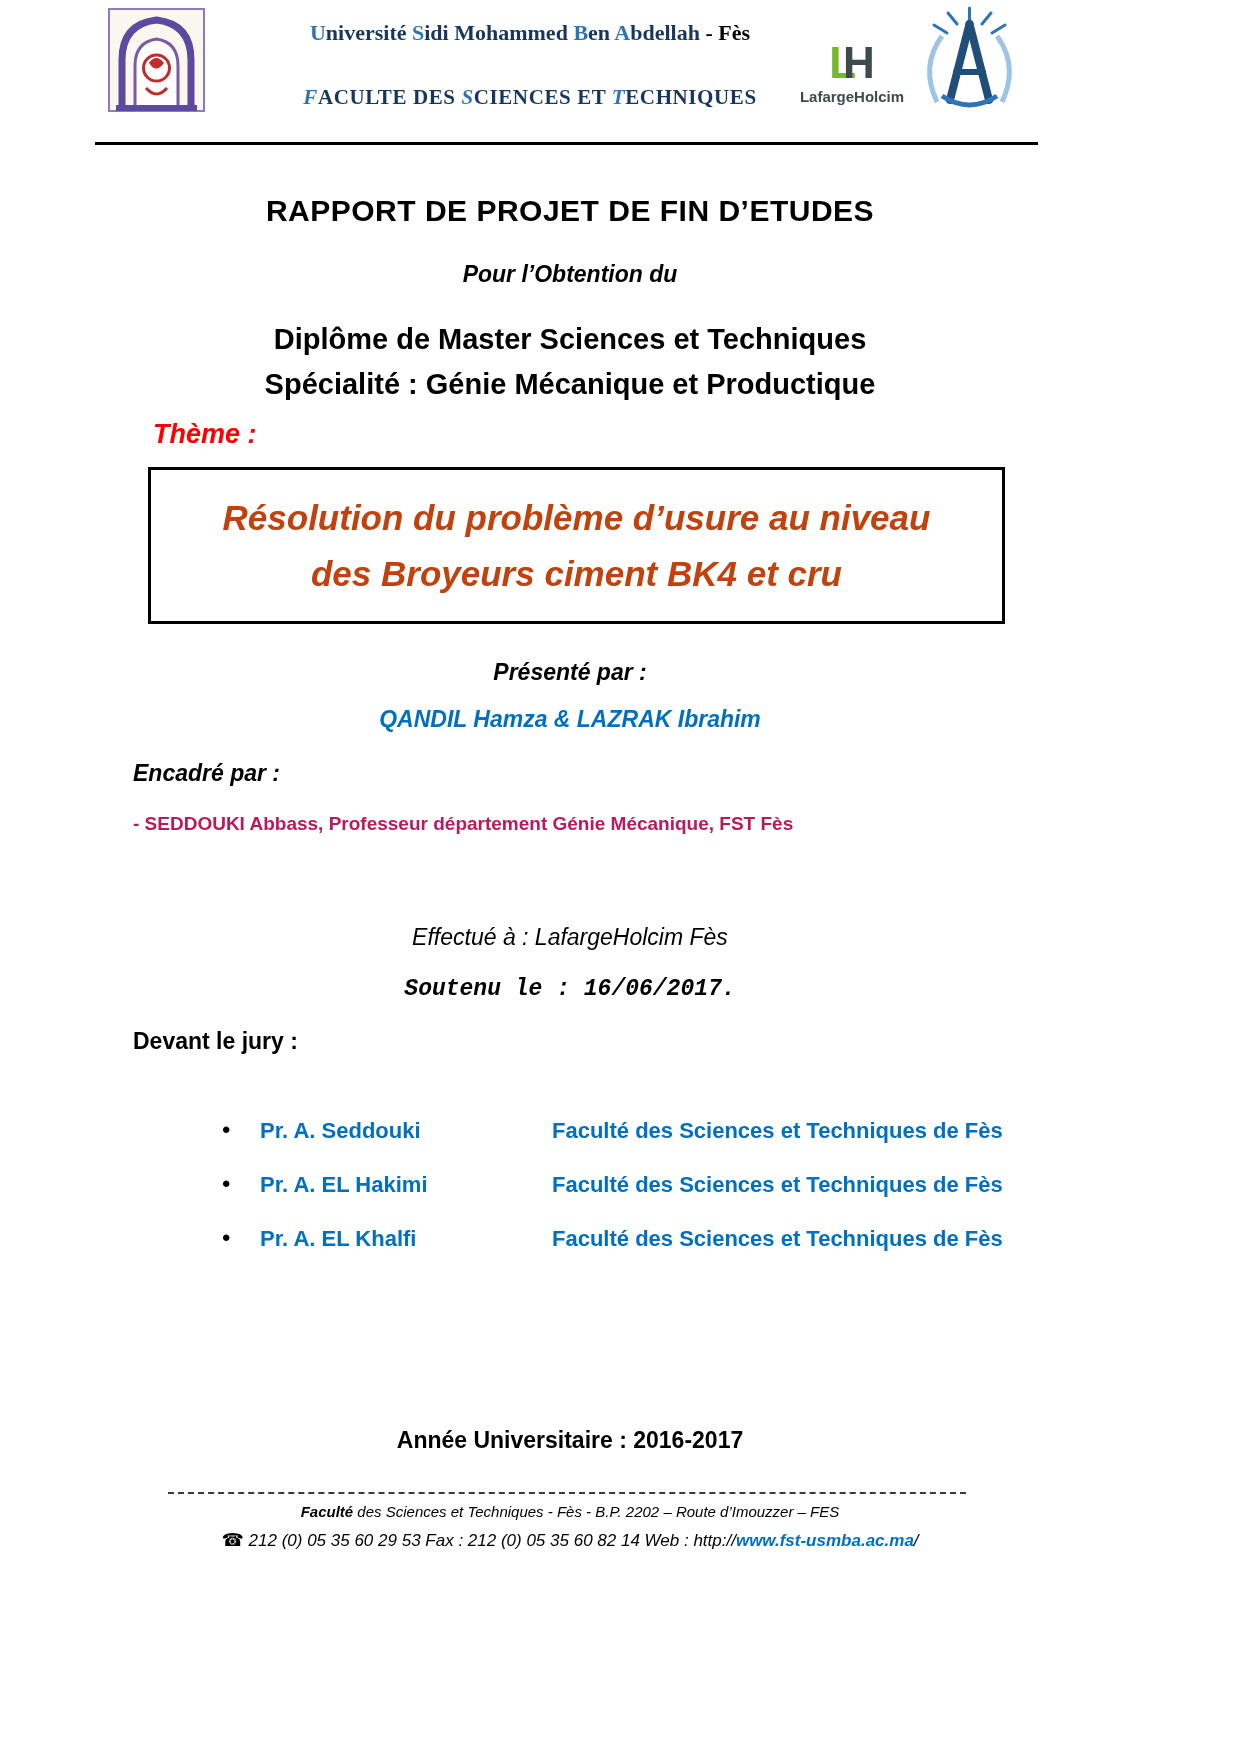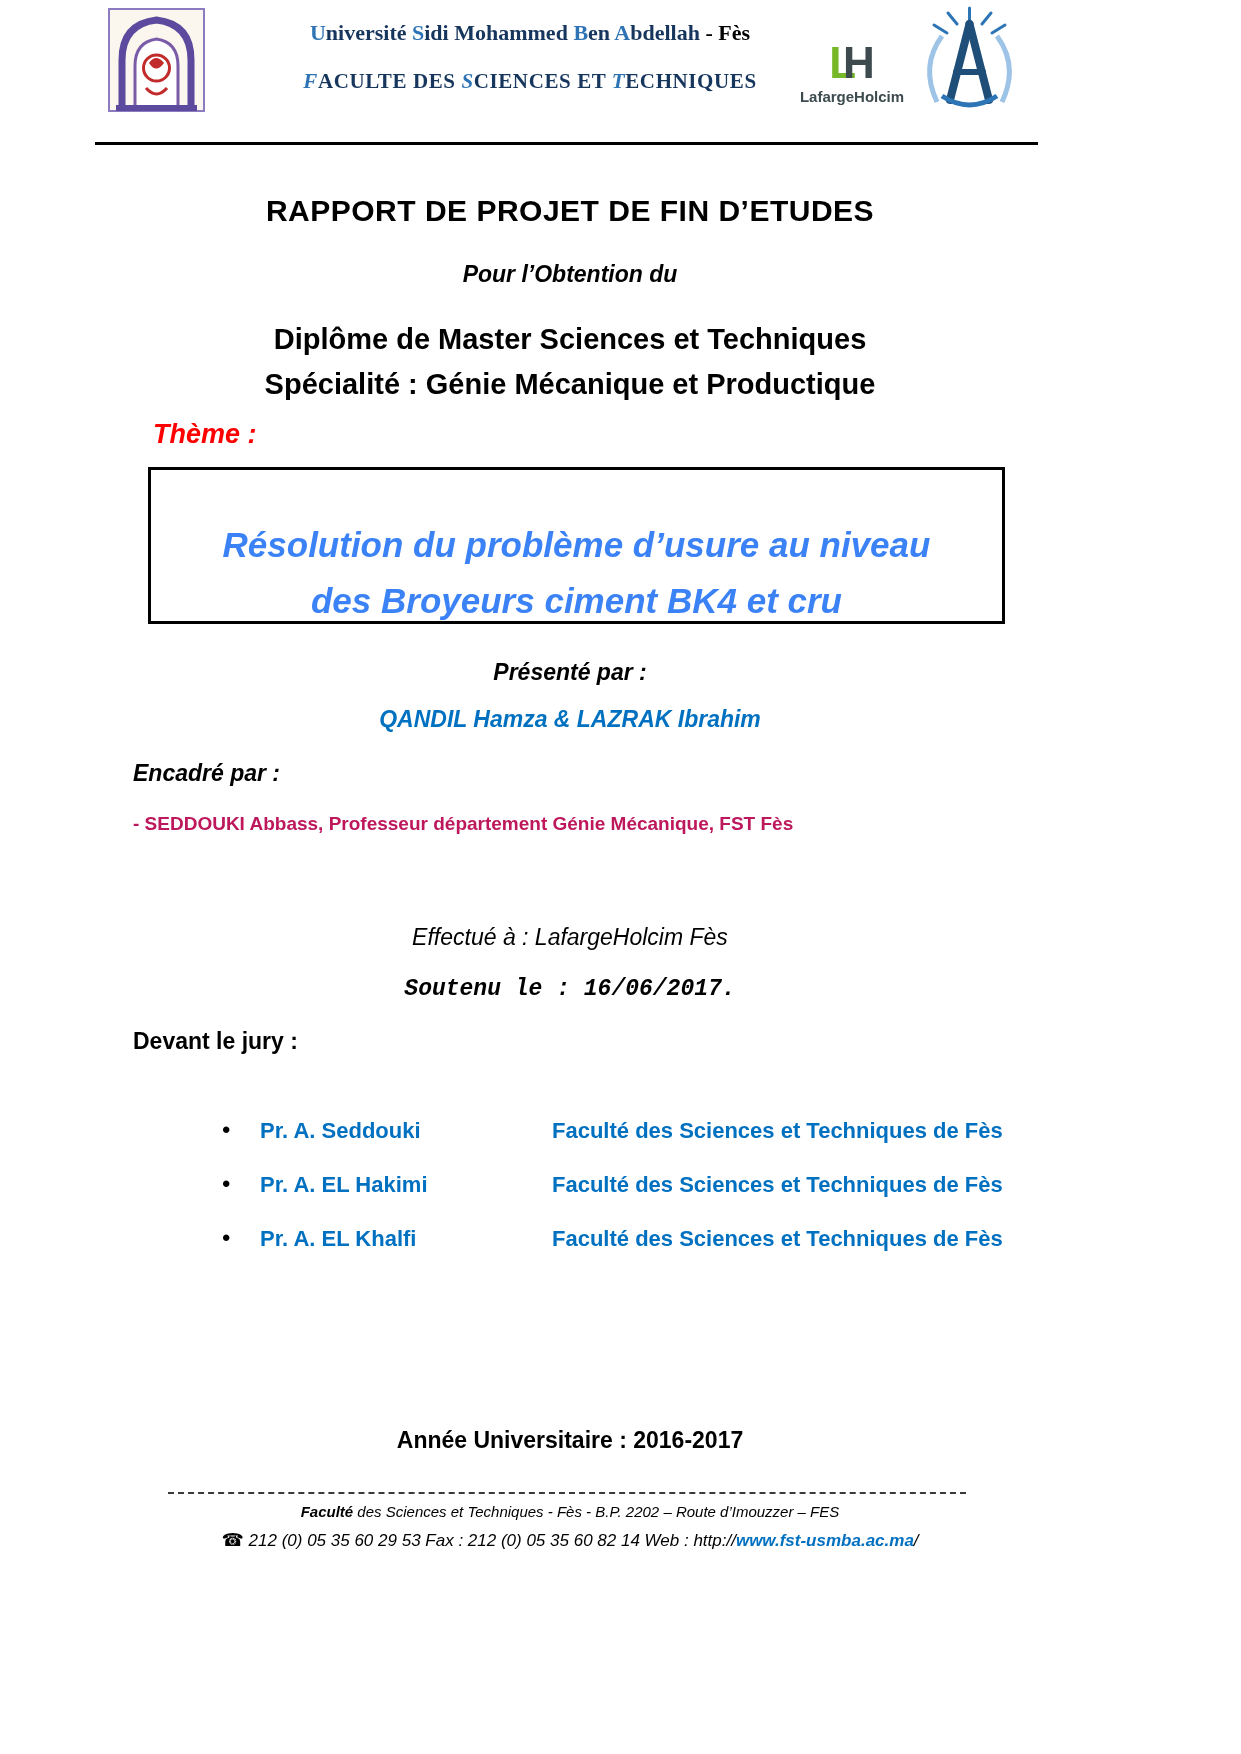--- a/index.html
+++ b/index.html
@@ -17,21 +17,21 @@
   .centered { left:95px; width:950px; text-align:center; }
 
   
   .logo-univ { position:absolute; left:108px; top:8px; width:97px; height:104px; }
   .header-text { position:absolute; left:270px; top:20px; width:520px; text-align:center; }
   .univ-line {
     font-family:"Liberation Serif", serif;
     font-weight:bold; font-size:22px; color:#17365D; white-space:nowrap;
   }
   .fac-line {
-    margin-top:23px;
+    margin-top:39px;
     font-family:"Liberation Serif", serif;
     font-weight:bold; font-size:21px; color:#17365D;
     letter-spacing:0.6px; white-space:nowrap;
   }
   .seg-accent { color:#2E74B5; }
   .seg-accent-italic { color:#2E74B5; font-style:italic; }
   .seg-navy { color:#17365D; }
   .seg-plain { color:#000000; }
 
   .logo-lafarge { position:absolute; left:793px; top:40px; width:118px; text-align:center; }
@@ -47,23 +47,23 @@
   
   .report-title { top:194px; font-size:30px; font-weight:bold; letter-spacing:0.5px; }
   .obtention { top:261px; font-size:23px; font-weight:bold; font-style:italic; }
   .diploma { top:323px; font-size:29px; font-weight:bold; }
   .specialty { top:368px; font-size:29px; font-weight:bold; }
   .theme-label { left:153px; top:419px; font-size:27px; font-weight:bold; font-style:italic; color:#FF0000; }
 
   .theme-box {
     left:148px; top:467px; width:857px; height:157px;
     border:3px solid #000;
-    display:flex; flex-direction:column; justify-content:flex-end; gap:16px;
+    display:flex; flex-direction:column; justify-content:center; gap:16px;
     text-align:center;
-    color:#3b82f6; font-size:35px; font-weight:bold; font-style:italic;
+    color:#c2410c; font-size:35px; font-weight:bold; font-style:italic;
   }
 
   
   .presented-label { top:659px; font-size:23px; font-weight:bold; font-style:italic; }
   .authors { top:706px; font-size:23px; font-weight:bold; font-style:italic; color:#0070C0; }
   .encadre-label { left:133px; top:760px; font-size:23px; font-weight:bold; font-style:italic; }
   .supervisor { left:133px; font-size:19px; font-weight:bold; color:#be185d; white-space:nowrap; }
   .supervisor-1 { top:813px; }
   .supervisor-2 { top:861px; }
   .effectue { top:908px; font-size:23px; font-weight:normal; font-style:italic;margin-top:16px; }

